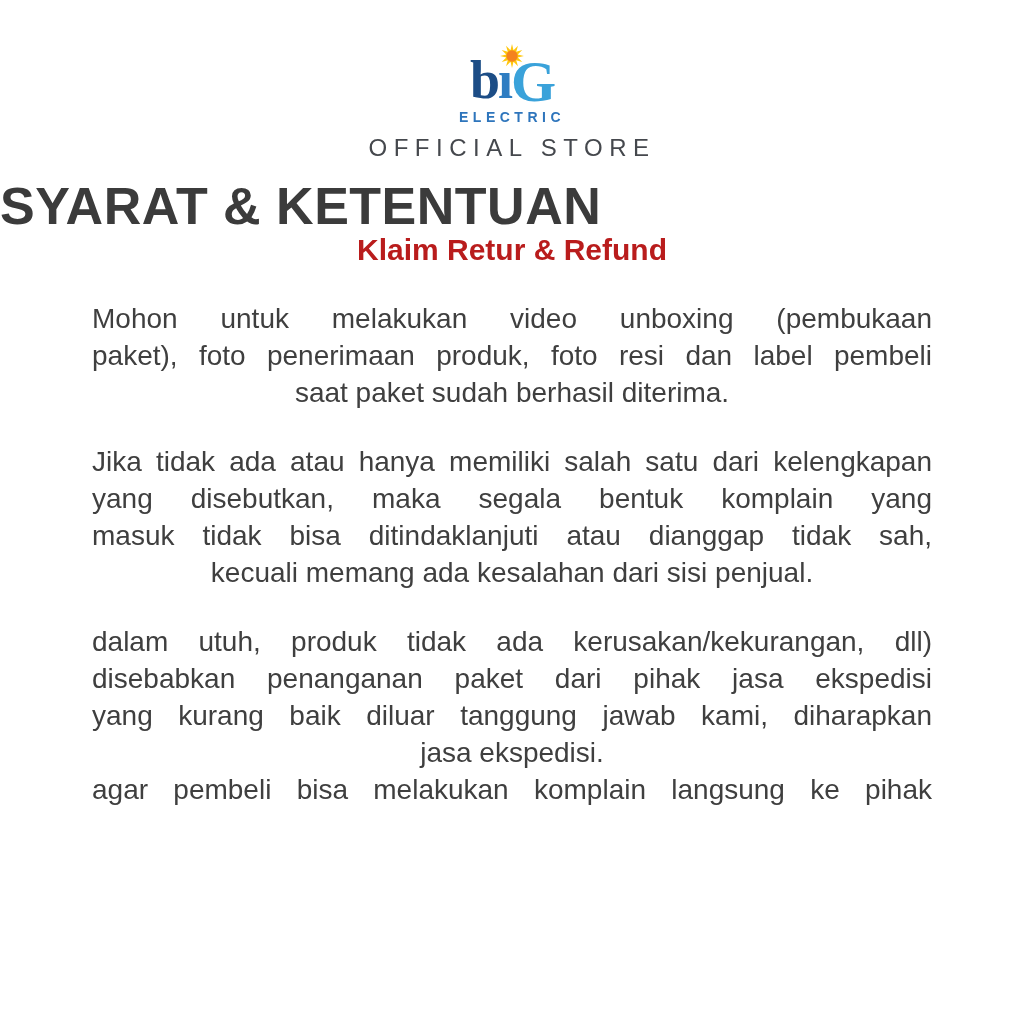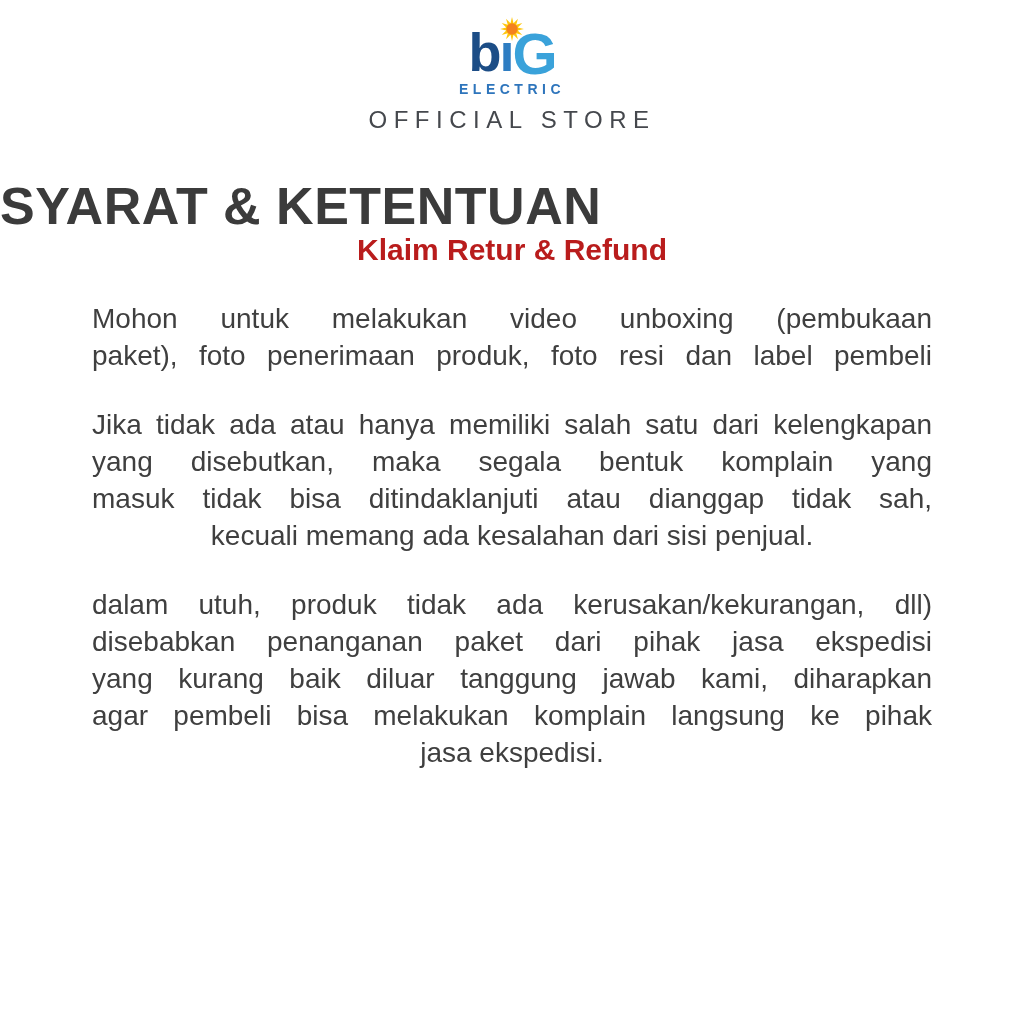--- a/index.html
+++ b/index.html
@@ -13,26 +13,26 @@
 
   
   .logo-block {
     position: absolute;
     top: 0; left: 0; width: 100%;
     text-align: center;
   }
   .brand-word {
     display: inline-block;
     position: relative;
-    margin-top: 22px;
+    margin-top: 50px;
     line-height: 1;
     font-size: 54px;
     font-weight: 800;
     letter-spacing: -2px;
-    font-family: Liberation Sans, sans-serif;
+    font-family: Liberation Serif, serif;
   }
   .brand-letter { display: inline-block; }
   .brand-letter.g { font-size: 58px; transform: translateY(3px); }
   .sun {
     position: absolute;
     top: -26px; left: 50%;
     margin-left: -13px;
     width: 26px; height: 26px;
   }
   .electric-label {
@@ -108,27 +108,28 @@
   <div class="official-label">OFFICIAL STORE</div>
 </div>
 
 <div class="page-title">SYARAT &amp; KETENTUAN</div>
 <div class="page-subtitle">Klaim Retur &amp; Refund</div>
 
 <div class="terms-content">
     <div class="para">
       <div class="pline">Mohon untuk melakukan video unboxing (pembukaan</div>
       <div class="pline">paket), foto penerimaan produk, foto resi dan label pembeli</div>
+      <div class="pline last">saat paket sudah berhasil diterima.</div>
     </div>
     <div class="para">
       <div class="pline">Jika tidak ada atau hanya memiliki salah satu dari kelengkapan</div>
       <div class="pline">yang disebutkan, maka segala bentuk komplain yang</div>
       <div class="pline">masuk tidak bisa ditindaklanjuti atau dianggap tidak sah,</div>
       <div class="pline last">kecuali memang ada kesalahan dari sisi penjual.</div>
     </div>
     <div class="para">
       <div class="pline">dalam utuh, produk tidak ada kerusakan/kekurangan, dll)</div>
       <div class="pline">disebabkan penanganan paket dari pihak jasa ekspedisi</div>
       <div class="pline">yang kurang baik diluar tanggung jawab kami, diharapkan</div>
+      <div class="pline last">jasa ekspedisi.</div>
       <div class="pline">agar pembeli bisa melakukan komplain langsung ke pihak</div>
-      <div class="pline last">jasa ekspedisi.</div>
     </div>
   </div>
 
 </body></html>

